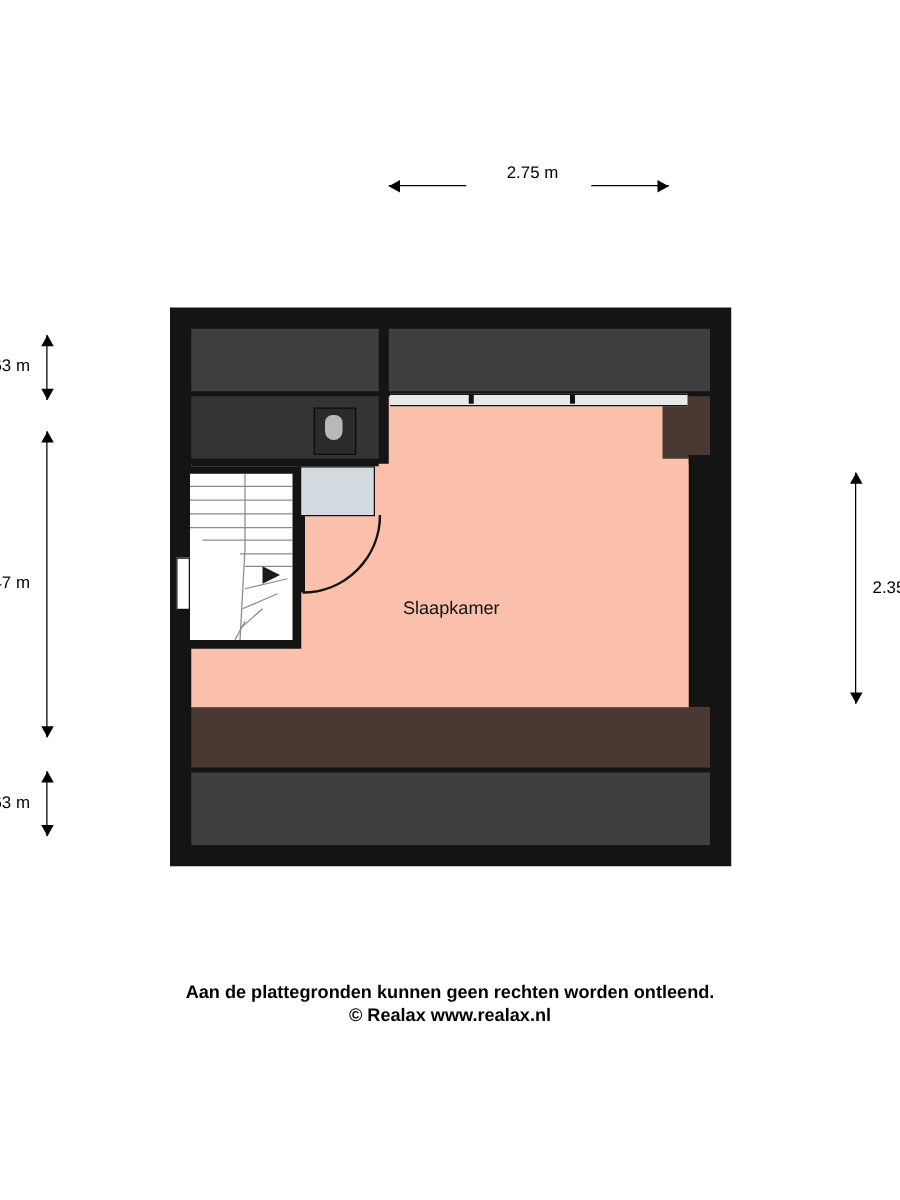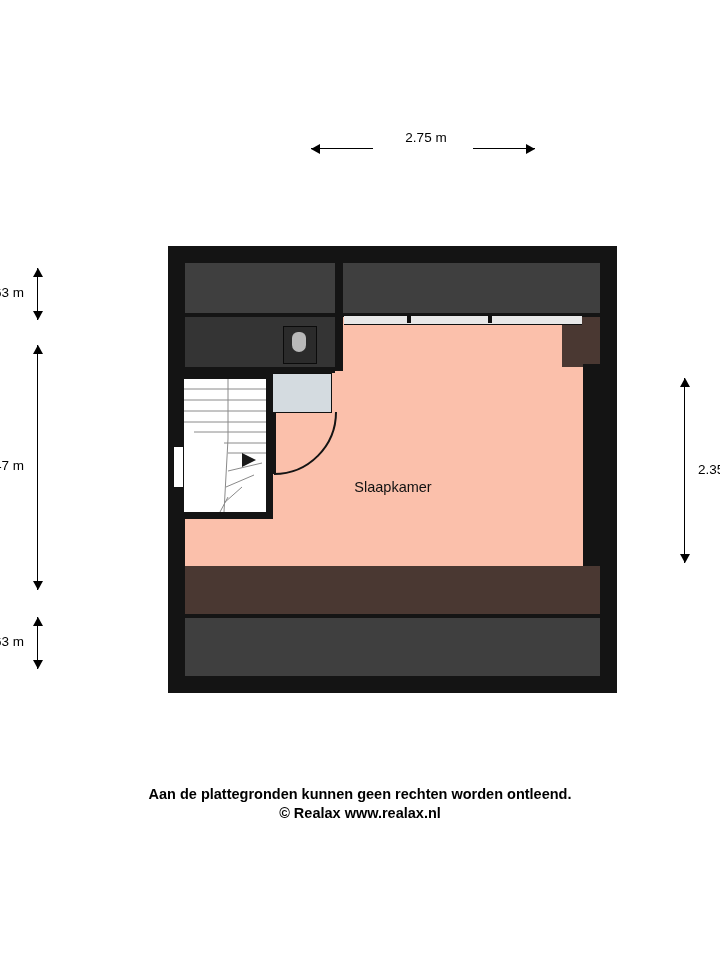--- a/index.html
+++ b/index.html
@@ -98,21 +98,20 @@
     text-align: left;
   }
 
   
   .plan {
     position: absolute;
     left: 136px;
     top: 246px;
     width: 449px;
     height: 447px;
-    margin-left: 32px;
   }
   .plan .outer {
     position: absolute;
     left: 0; top: 0;
     width: 449px;
     height: 447px;
     background: #141414;
   }
   .blk { position: absolute; }
 

